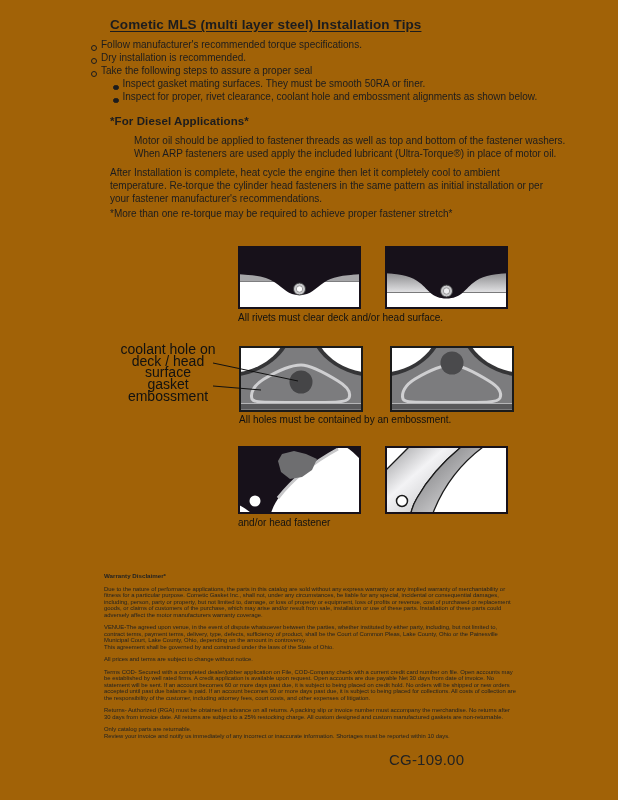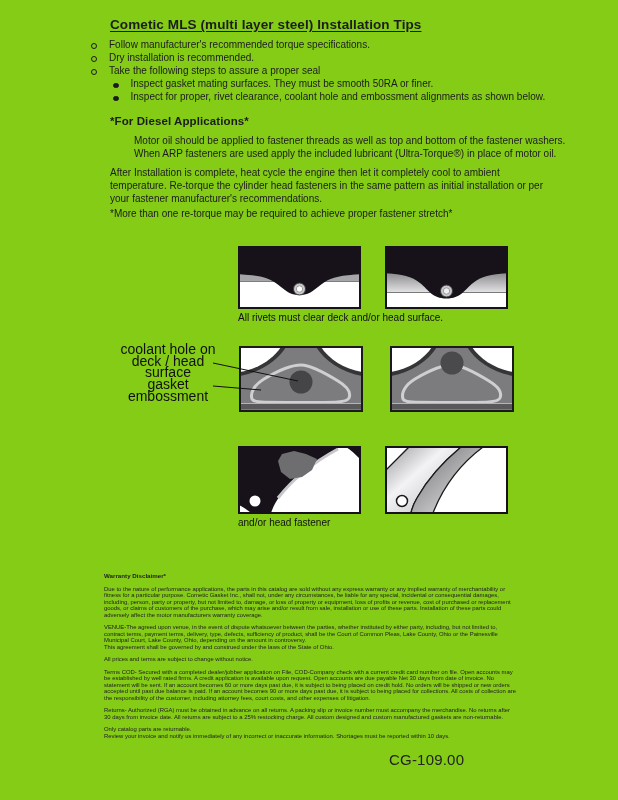--- a/index.html
+++ b/index.html
@@ -1,28 +1,28 @@
 <!DOCTYPE html>
 <html><head>
 <meta charset="utf-8">
 <style>
   html,body{margin:0;padding:0;background:#e8e8e8;}
   .page{
     position:relative;width:618px;height:800px;margin:0 auto;
-    background:#84cc16;overflow:hidden;
+    background:#a16207;overflow:hidden;
     font-family:"Liberation Sans","DejaVu Sans",sans-serif;
     color:#1c1c1e;
   }
   .abs{position:absolute;}
   .doc-title{
     left:110px;top:17px;font-size:13.5px;font-weight:bold;
     text-decoration:underline;text-underline-offset:2px;letter-spacing:.1px;
   }
   .tips{left:91px;top:38px;font-size:10px;line-height:13px;width:480px;}
-  .tip{display:flex;align-items:center;gap:8px;}
+  .tip{display:flex;align-items:flex-end;}
   .tip .marker{
     width:4px;height:4px;border:1px solid #1c1c1e;border-radius:50%;
     margin:3.5px 4px 0 0;flex:0 0 auto;
   }
   .tip.sub{margin-left:22px;}
   .tip.sub .marker{background:#1c1c1e;width:3.5px;height:3.5px;border-radius:50%;}
   .diesel-heading{left:110px;top:115px;font-size:11.5px;font-weight:bold;letter-spacing:.1px;}
   .para{left:110px;width:448px;font-size:10px;line-height:13.2px;}
   .p1{top:134px;margin-left:24px;}
   .p2{top:166px;}
@@ -138,20 +138,21 @@
     <rect x="1" y="57" width="122" height="1" fill="#b5b5b7"></rect>
     <rect x="1" y="58" width="122" height="5" fill="#59595b"></rect>
     <rect x="1" y="1" width="122" height="64" fill="none" stroke="#1a1a1a" stroke-width="2"></rect>
   </svg>
 
   <svg class="abs" style="left:95px;top:340px;pointer-events:none;" width="220" height="60" viewBox="0 0 220 60">
     <line x1="118" y1="23" x2="203" y2="41" stroke="#111111" stroke-width="1"></line>
     <line x1="118" y1="46" x2="166" y2="50" stroke="#111111" stroke-width="1"></line>
   </svg>
 
+  <div class="abs caption" style="left:239px;top:414px;">All holes must be contained by an embossment.</div>
 
   <div class="abs rw-label" style="left:238px;top:430px;width:123px;">RIGHT</div>
   <div class="abs rw-label" style="left:385px;top:430px;width:123px;">WRONG</div>
 
   <svg class="abs panel" style="left:238px;top:446px;" width="123" height="68" viewBox="0 0 123 68">
     <rect x="0" y="0" width="123" height="68" fill="#ffffff"></rect>
     <path d="M1,1 H102 C78,14 56,32 42,50 C38,55 35,61 33,67 H1 Z" fill="#17111a"></path>
     <path d="M108,1 H122 V13 C117,8 113,4 108,1 Z" fill="#17111a"></path>
     <path d="M40,52 C54,34 76,16 100,3" fill="none" stroke="#c7c7c9" stroke-width="3"></path>
     <path d="M44,8 L56,5 L68,8 L79,13 L74,24 L64,31 L52,33 L43,26 L40,15 Z" fill="#6e6e70"></path>

